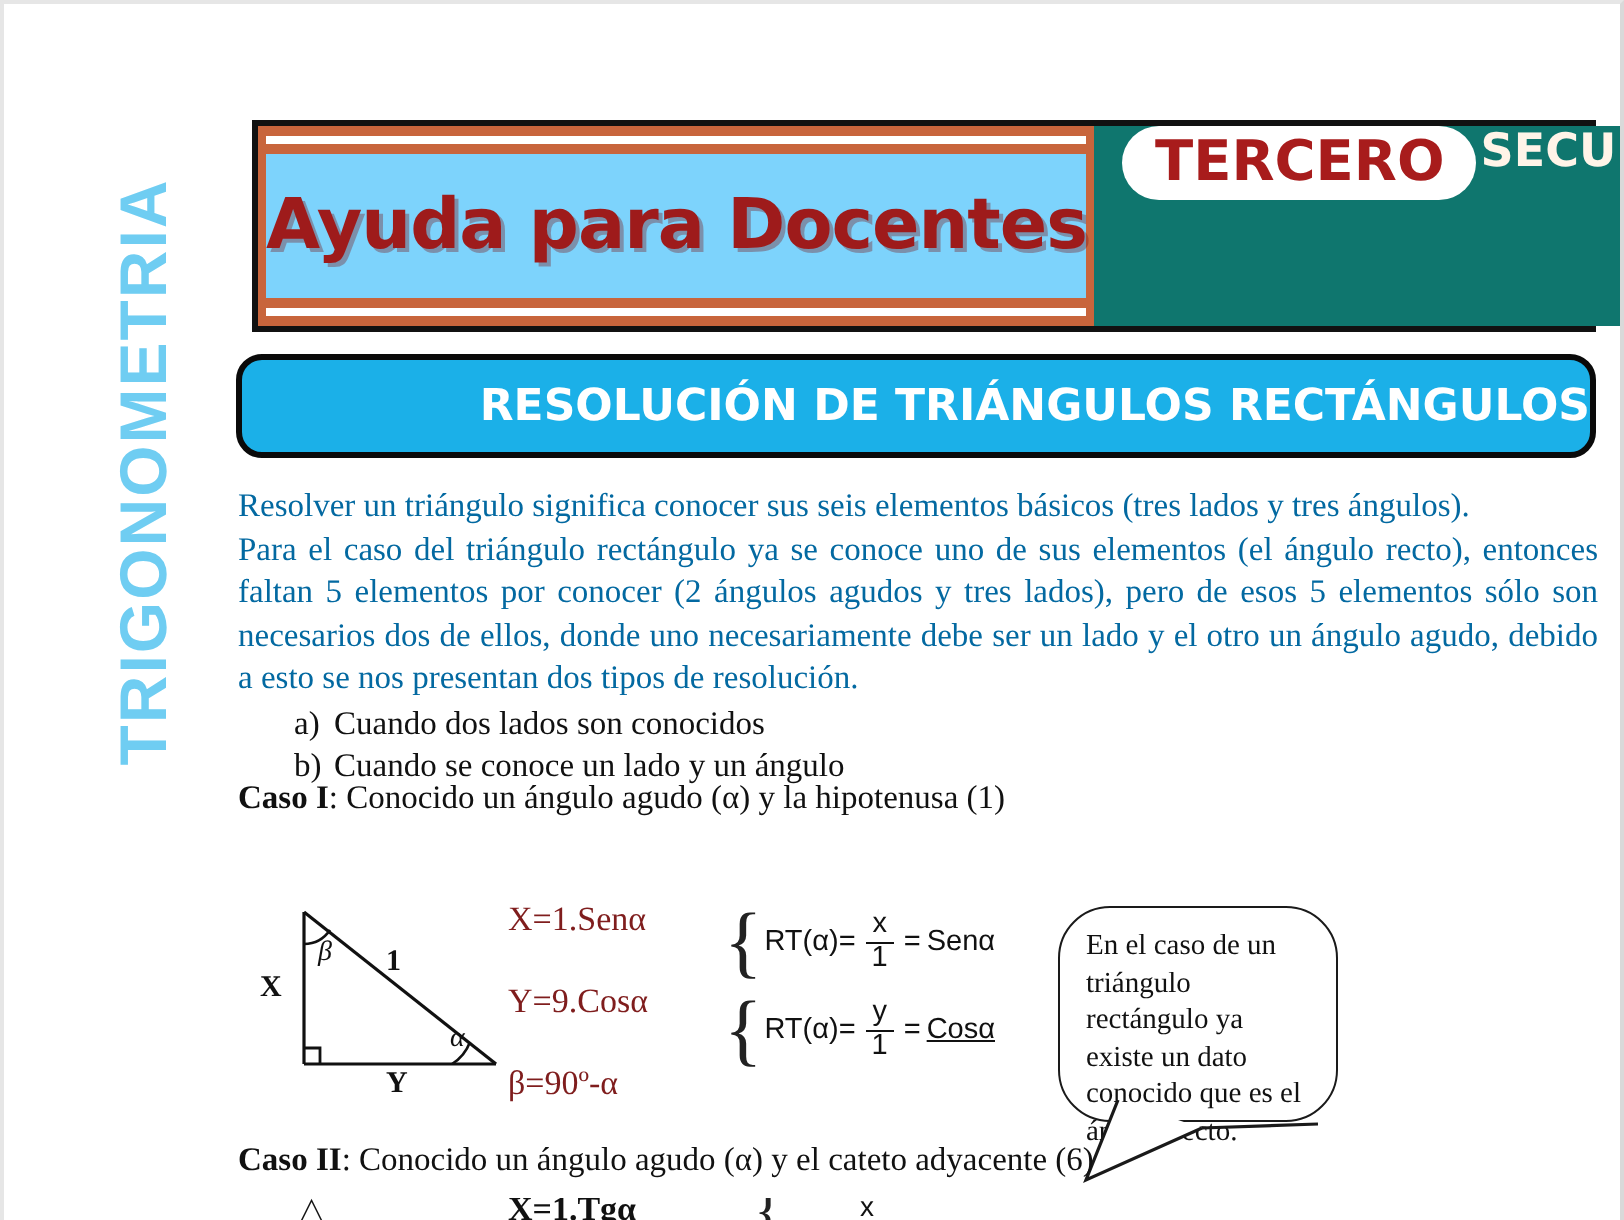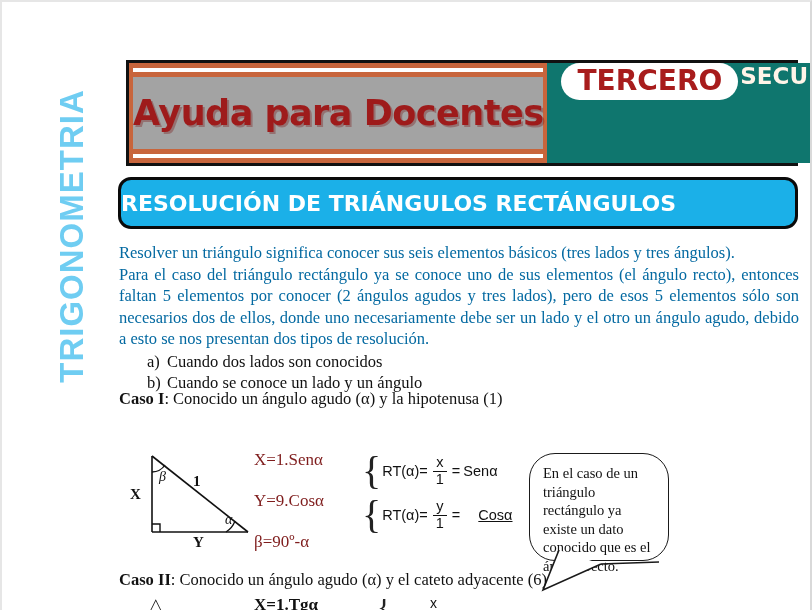--- a/index.html
+++ b/index.html
@@ -61,21 +61,21 @@
     flex-direction: column;
     justify-content: center;
   }
   .stripe-thin {
     height: 5px;
     background: #C8653C;
     margin: 0 4px;
   }
   .stripe-gap { height: 4px; background: #ffffff; margin: 0 4px;}
   .banner-white {
-    background: #a3a3a3;
+    background: #7dd3fc;
     margin: 0 4px;
     flex: 1;
     display: flex;
     align-items: center;
     justify-content: center;
   }
   .banner-title {
     font-family: "DejaVu Sans", sans-serif;
     font-weight: bold;
     font-size: 35px;
@@ -132,21 +132,21 @@
     left: 116px;
     top: 175px;
     width: 680px;
     height: 52px;
     background: #1BB0E8;
     border: 3px solid #0a0a0a;
     border-radius: 13px;
     box-sizing: border-box;
     display: flex;
     align-items: center;
-    justify-content: flex-start;
+    justify-content: flex-end;
   }
   .title-bar-text {
     font-family: "DejaVu Sans", sans-serif;
     font-weight: bold;
     font-size: 22px;
     color: #ffffff;
     letter-spacing: 0px;
     white-space: nowrap;
   }
 
@@ -406,21 +406,21 @@
     </div>
     <div class="rt-row">
       <span class="brace">{</span>
       <span>RT(α)</span>
       <span>=</span>
       <span class="frac">
         <span class="num">y</span>
         <span class="den">1</span>
       </span>
       <span>=</span>
-      <span style="margin-left:18px;text-decoration:underline;">Cosα</span>
+      <span style="margin-left:3px;text-decoration:underline;">Cosα</span>
     </div>
   </div>
 
   <div class="bubble">
     <div class="bubble-text">En el caso de un triángulo rectángulo ya existe un dato conocido que es el ángulo recto.</div>
   </div>
   <div class="bubble-tail">
     <svg width="130" height="48" viewBox="0 0 130 48">
       <polyline points="30,0 14,40 72,14" fill="#ffffff" stroke="#1a1a1a" stroke-width="1.6" stroke-linejoin="miter"></polyline>
       <line x1="72" y1="14" x2="130" y2="12" stroke="#1a1a1a" stroke-width="1.6"></line>

